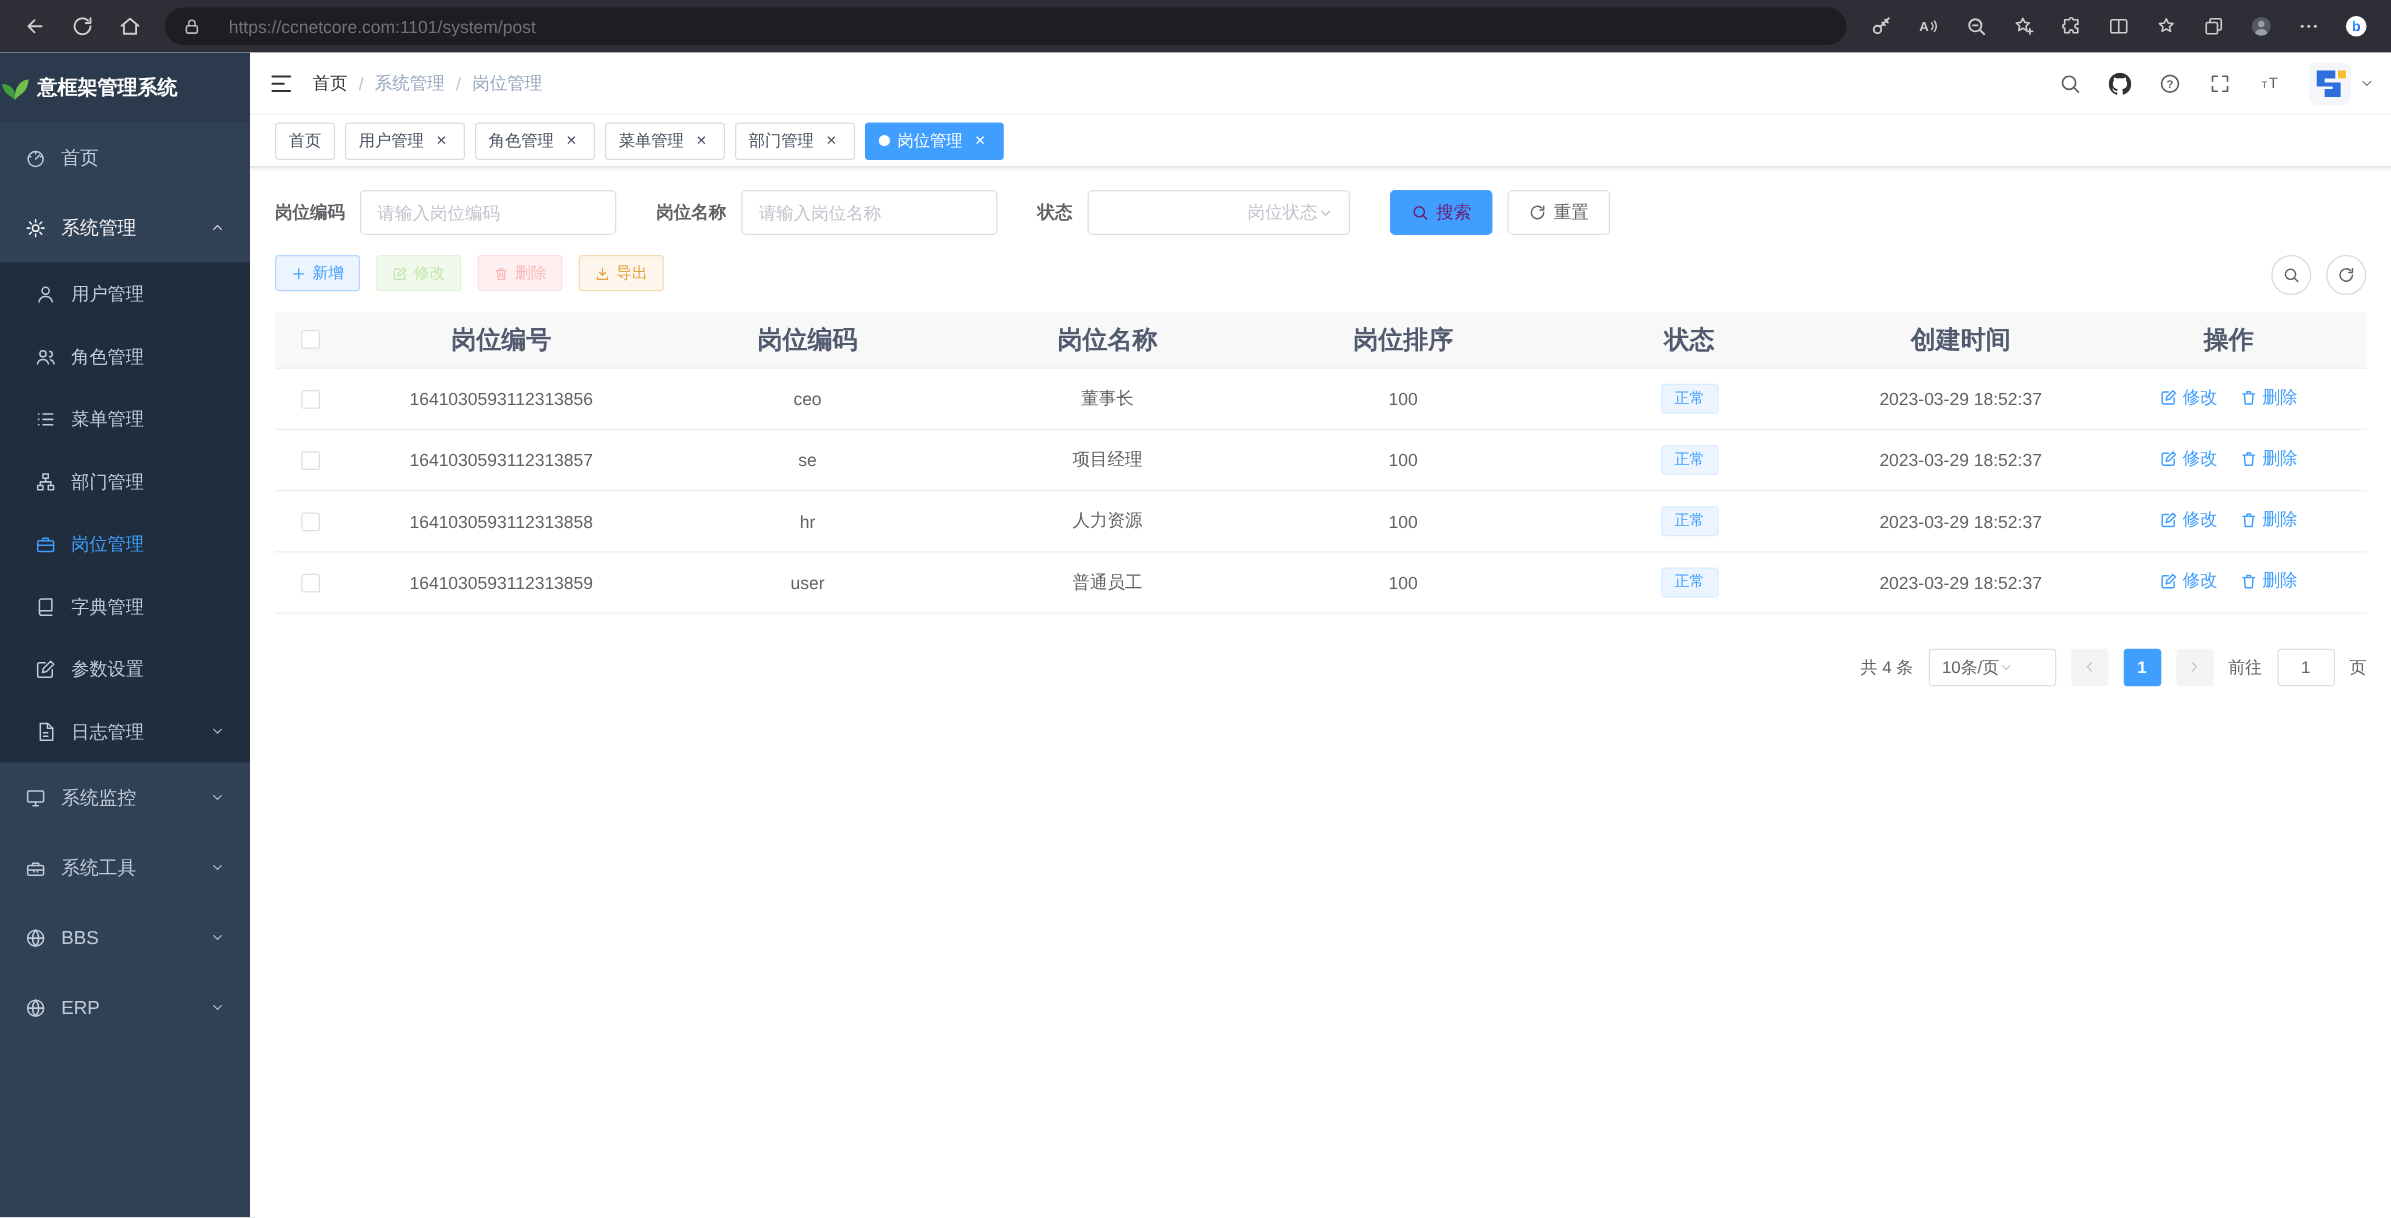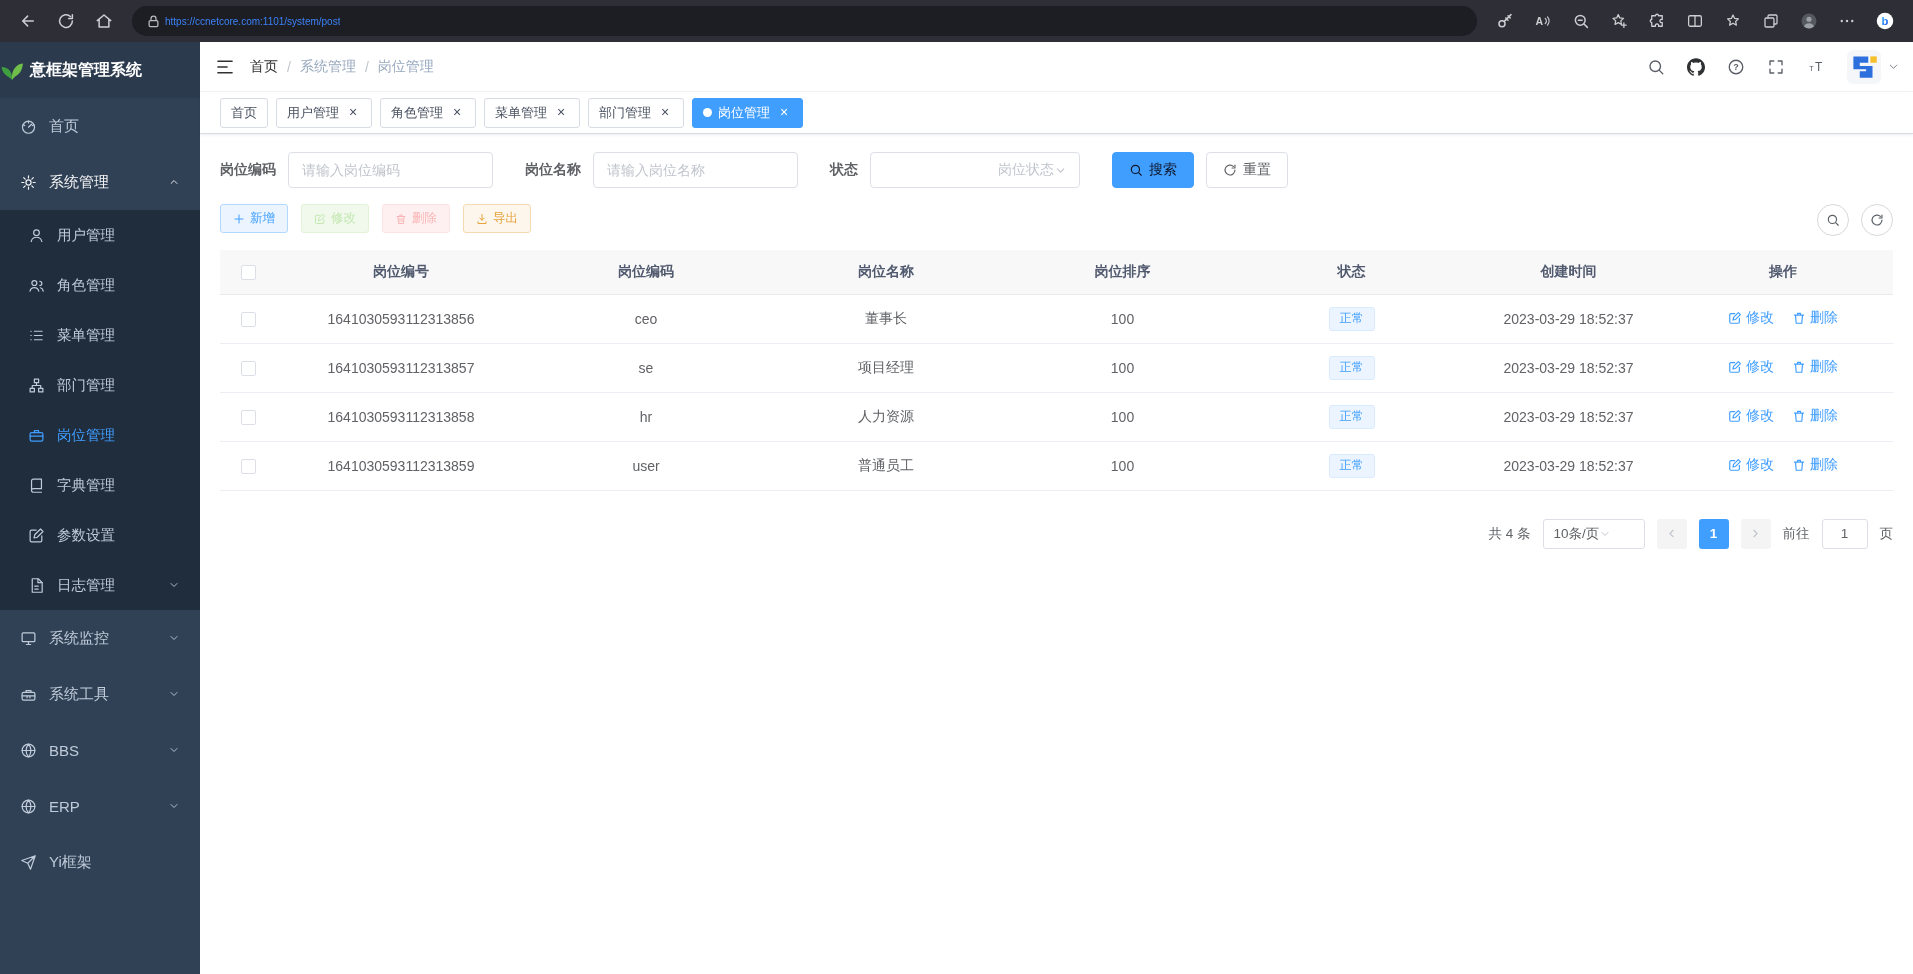--- a/index.html
+++ b/index.html
@@ -4,21 +4,21 @@
 <style>
   *{margin:0;padding:0;box-sizing:border-box}
   html,body{background:#ddd}
   body{font-family:"Liberation Sans","DejaVu Sans",sans-serif}
   .screen{width:1913px;height:974px;background:#fff;overflow:hidden;position:relative}
 
   
   .browser{height:42px;background:#2d2e36;display:flex;align-items:center;padding:0 10px;gap:2px}
   .bicon{width:36px;height:34px;display:flex;align-items:center;justify-content:center;color:#cdced2;border-radius:6px;flex:0 0 auto;cursor:pointer}
   .bicon svg{width:18px;height:18px}
-  .urlbar{flex:1;height:30px;background:#1d1e24;border-radius:15px;display:flex;align-items:center;padding:0 14px;gap:4px;color:#3b82f6;font-size:10px;margin:0 8px;min-width:0;cursor:text}
+  .urlbar{flex:1;height:30px;background:#1d1e24;border-radius:15px;display:flex;align-items:center;padding:0 14px;gap:22px;color:#737373;font-size:14px;margin:0 8px;min-width:0;cursor:text}
   .urlbar svg{width:15px;height:15px;flex:0 0 auto;color:#b9bac0}
   .url-text{white-space:nowrap;overflow:hidden}
   .ic{fill:none;stroke:currentColor;stroke-width:2;stroke-linecap:round;stroke-linejoin:round}
   .fill-ic{fill:currentColor;stroke:none}
 
   
   .app{display:flex;height:932px;overflow:hidden}
   .sidebar{width:200px;flex:0 0 200px;background:#304156;color:#bfcbd9;overflow:hidden}
   .logo-row{height:56px;display:flex;align-items:center;justify-content:flex-start;gap:6px;background:#2b3a4d;cursor:pointer}
   .logo-row svg{width:24px;height:24px}
@@ -60,37 +60,37 @@
   .filter-row{display:flex;align-items:center;margin-bottom:16px}
   .f-group{display:flex;align-items:center;gap:12px;margin-right:32px}
   .f-label{font-size:14px;color:#606266;font-weight:700;white-space:nowrap}
   .f-input{width:205px;height:36px;border:1px solid #dcdfe6;border-radius:4px;padding:0 13px;font-size:14px;color:#606266;outline:none;background:#fff}
   .f-input::placeholder{color:#c0c4cc}
   .f-select{width:210px;height:36px;border:1px solid #dcdfe6;border-radius:4px;display:flex;align-items:center;justify-content:flex-end;padding:0 12px;cursor:pointer;background:#fff}
   .f-select .ph{font-size:14px;color:#c0c4cc}
   .f-select svg{width:13px;height:13px;color:#c0c4cc}
   .btn{display:inline-flex;align-items:center;gap:6px;height:36px;padding:0 16px;border-radius:4px;font-size:14px;cursor:pointer;border:1px solid transparent;white-space:nowrap}
   .btn svg{width:14px;height:14px}
-  .btn-primary{background:#409eff;color:#0f172a;border-color:#409eff;margin-right:12px}
+  .btn-primary{background:#409eff;color:#701a75;border-color:#409eff;margin-right:12px}
   .btn-default{background:#fff;color:#606266;border-color:#dcdfe6}
 
   .toolbar-row{display:flex;align-items:flex-start;gap:13px;margin-bottom:14px}
   .mbtn{display:inline-flex;align-items:center;gap:5px;height:29px;padding:0 12px;border-radius:3px;font-size:12.5px;cursor:pointer;border:1px solid}
   .mbtn svg{width:12px;height:12px}
   .mbtn.add{color:#409eff;background:#ecf5ff;border-color:#b3d8ff}
   .mbtn.edit{color:#c2e7b0;background:#f0f9eb;border-color:#e1f3d8;cursor:not-allowed}
   .mbtn.del{color:#fab6b6;background:#fef0f0;border-color:#fde2e2;cursor:not-allowed}
   .mbtn.exp{color:#e6a23c;background:#fdf6ec;border-color:#f5dab1}
   .tool-right{margin-left:auto;display:flex;gap:12px}
   .circle-btn{width:32px;height:32px;border-radius:50%;border:1px solid #d9d9d9;background:#fff;color:#5a5e66;display:flex;align-items:center;justify-content:center;cursor:pointer}
   .circle-btn svg{width:14px;height:14px}
 
   
   table{width:100%;border-collapse:collapse;table-layout:fixed}
-  thead th{background:#f8f8f9;color:#515a6e;font-weight:700;font-size:14px;height:44px;text-align:center;border-bottom:1px solid #e8eaec}
+  thead th{background:#f8f8f9;color:#515a6e;font-weight:700;font-size:20px;height:44px;text-align:center;border-bottom:1px solid #e8eaec}
   tbody td{height:49px;text-align:center;font-size:14px;color:#606266;border-bottom:1px solid #ebeef5;white-space:nowrap;overflow:hidden}
   .checkbox{display:inline-block;width:15px;height:15px;border:1px solid #dcdfe6;border-radius:2px;background:#fff;vertical-align:middle;cursor:pointer}
   .status-tag{display:inline-flex;align-items:center;height:24px;padding:0 10px;background:#ecf5ff;border:1px solid #d9ecff;border-radius:3px;color:#409eff;font-size:12px}
   .link-btn{color:#409eff;font-size:14px;display:inline-flex;align-items:center;gap:4px;background:none;border:none;cursor:pointer;font-family:inherit}
   .link-btn svg{width:14px;height:14px}
   .link-btn + .link-btn{margin-left:14px}
 
   
   .pager{display:flex;align-items:center;justify-content:flex-end;gap:12px;margin-top:28px;font-size:13.5px;color:#606266}
   .page-size{width:102px;height:30px;border:1px solid #dcdfe6;border-radius:3px;display:flex;align-items:center;padding:0 10px;cursor:pointer;background:#fff}
@@ -328,26 +328,20 @@
         </div>
         <div class="menu-item">
           <svg class="ic mi" style="stroke-width:1.7" viewBox="0 0 24 24">
               <circle cx="12" cy="12" r="9"></circle>
               <path d="M3 12h18M12 3a13.5 13.5 0 0 1 0 18M12 3a13.5 13.5 0 0 0 0 18"></path>
             </svg>
           <span>ERP</span>
           <svg class="ic chev" viewBox="0 0 24 24">
               <path d="M6 9l6 6 6-6"></path>
             </svg>
-        </div>
-        <div class="menu-item">
-          <svg class="ic mi" style="stroke-width:1.7" viewBox="0 0 24 24">
-              <path d="M21.5 2.5 11 13M21.5 2.5 14.8 21.5l-3.8-8.5-8.5-3.8z"></path>
-            </svg>
-          <span>Yi框架</span>
         </div>
       </nav>
     </aside>
 
     <div class="main">
 
       <header class="navbar">
         <div class="hamburger">
           <svg class="ic" style="stroke-width:1.8" viewBox="0 0 24 24">
               <path d="M3.5 5h17M3.5 12h11M3.5 19h17"></path>

